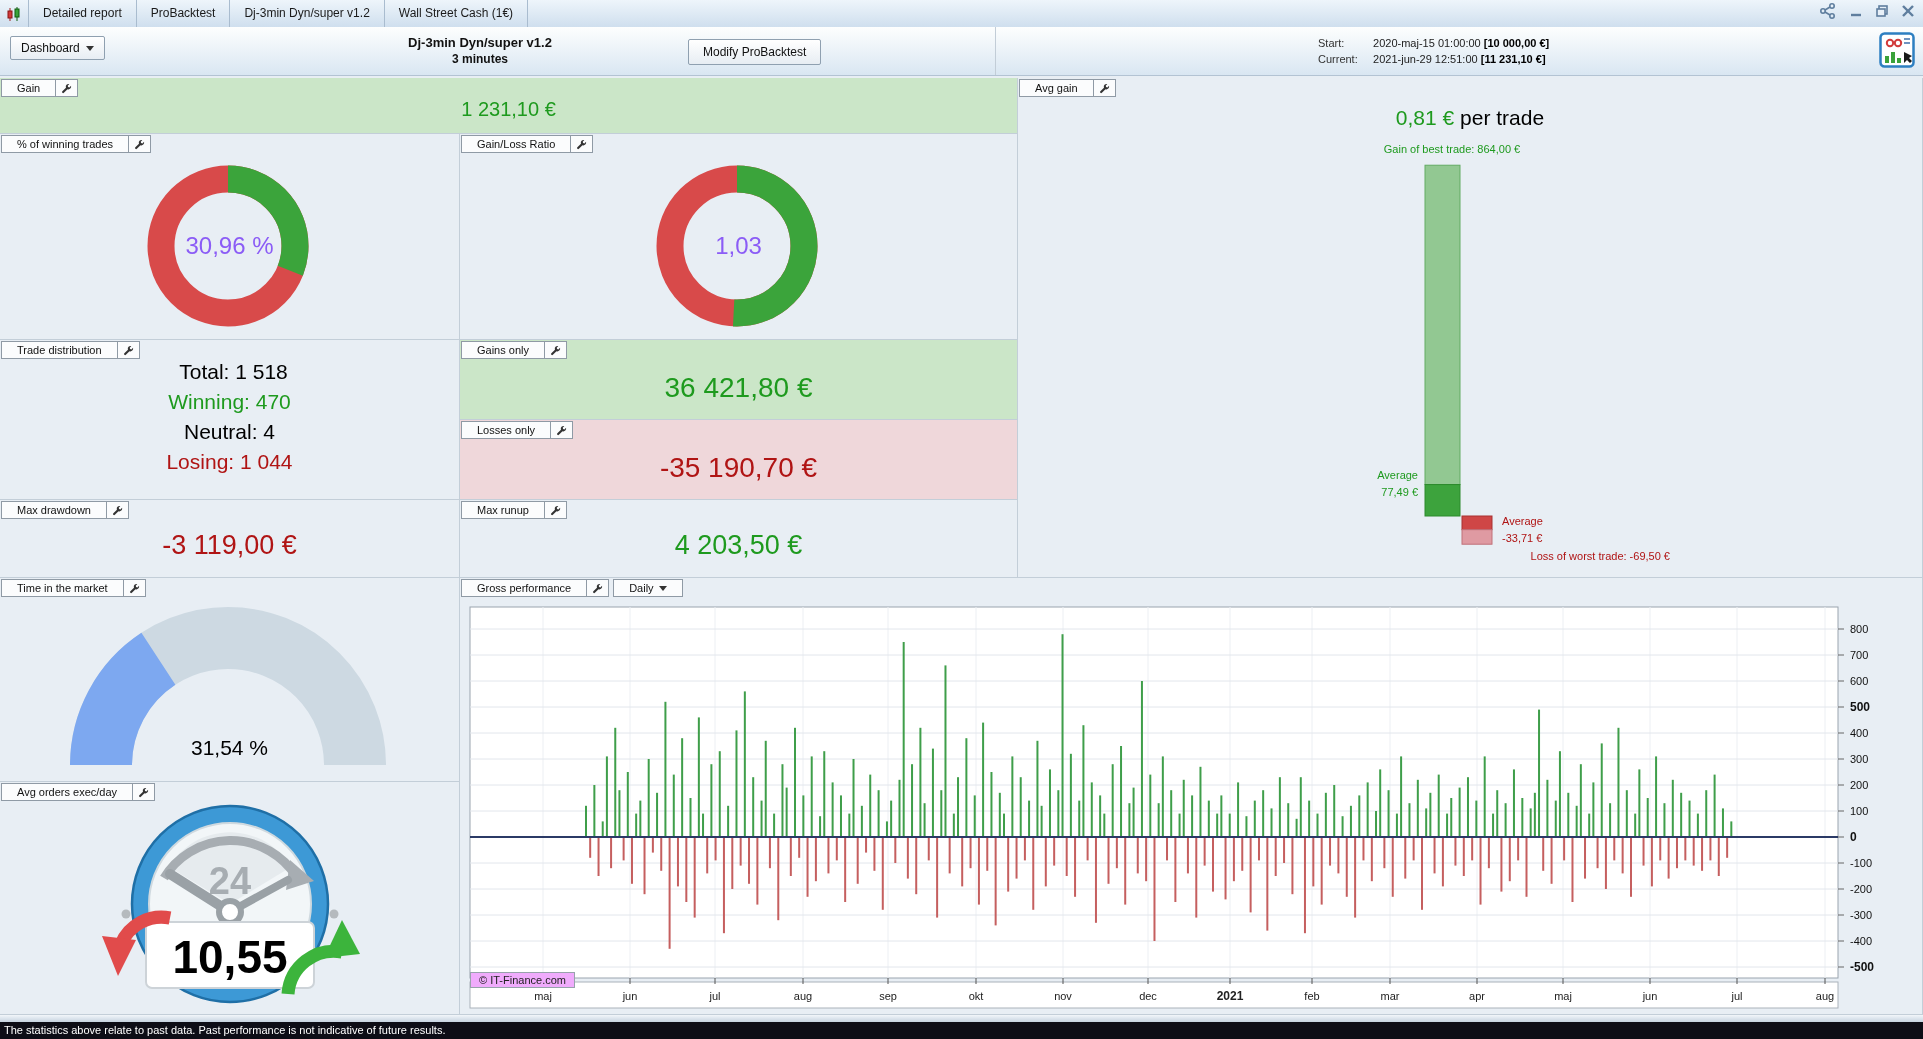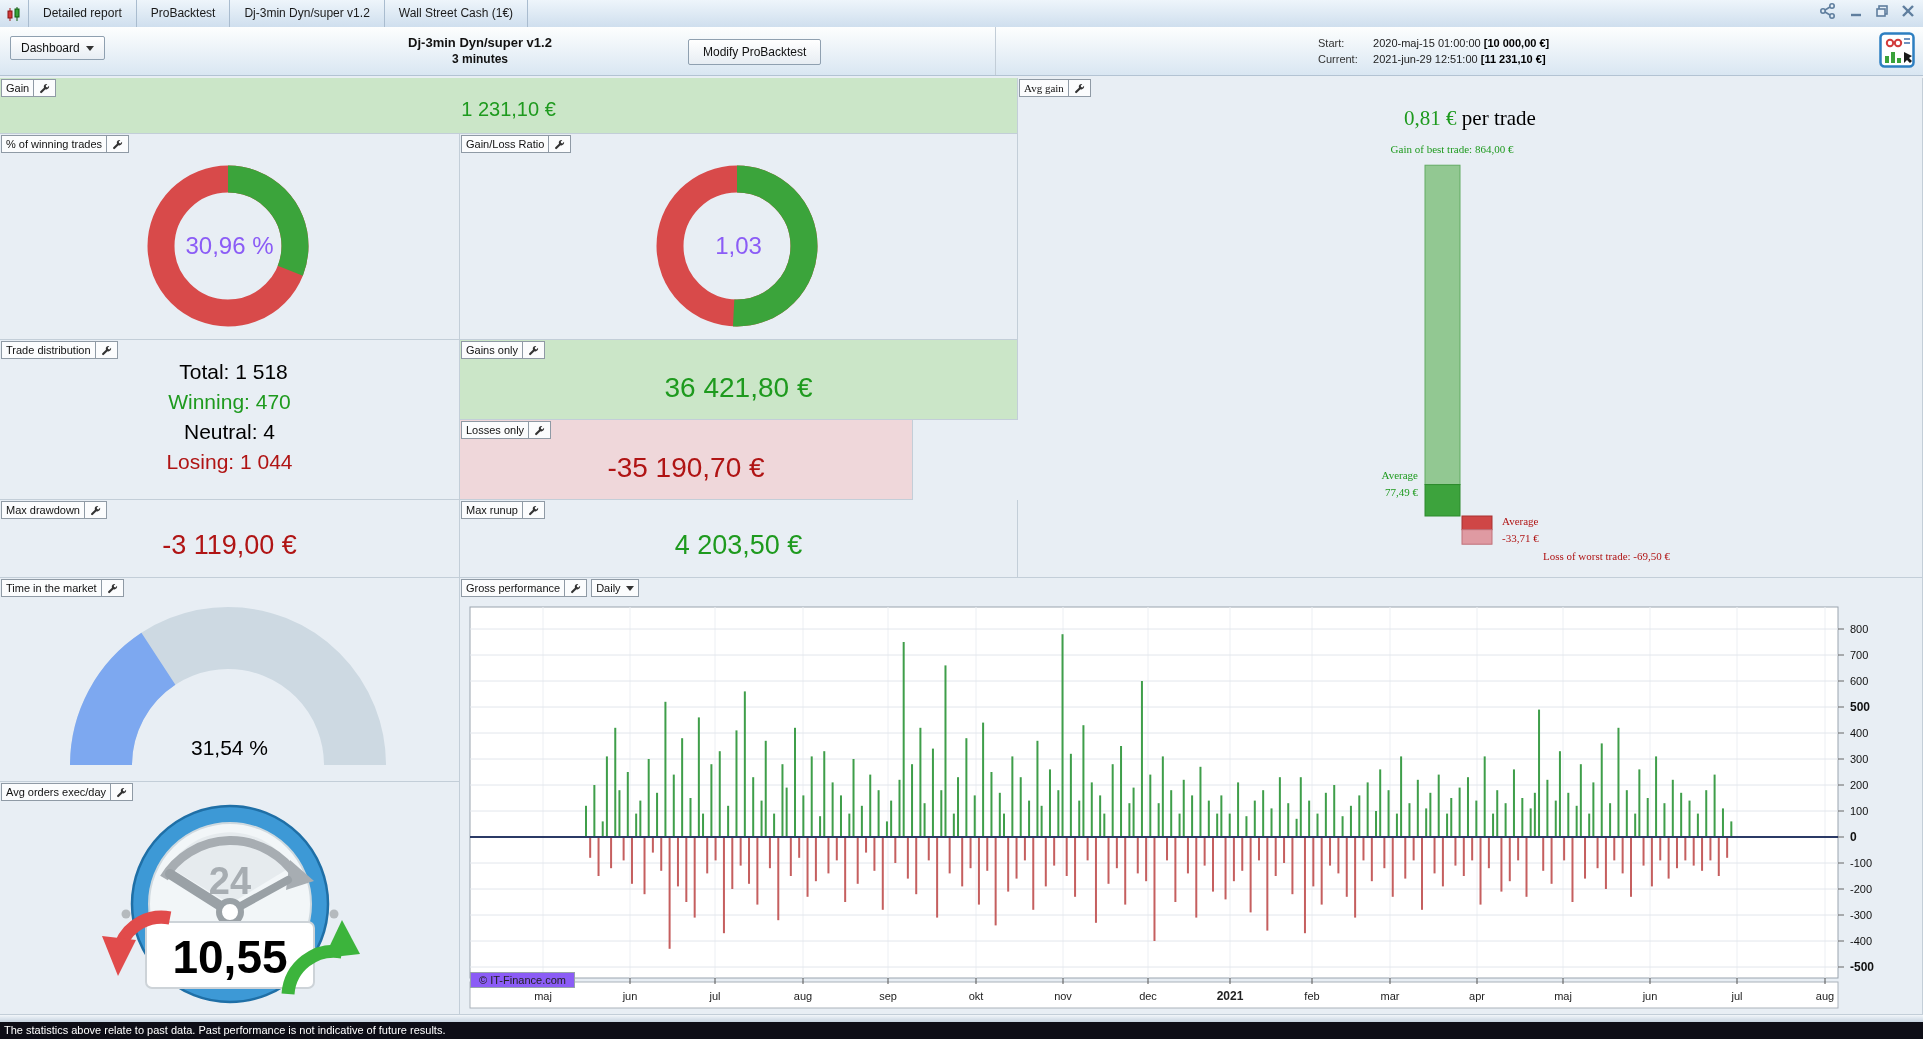--- a/index.html
+++ b/index.html
@@ -28,34 +28,34 @@
   #modify-btn{position:absolute;left:688px;top:12px;padding:5px 14px;font-size:12px;}
   #startblock{position:absolute;left:1318px;top:8px;font-size:11px;line-height:16px;color:#222;}
   .sb-label{display:inline-block;width:52px;color:#333;}
   .sb-bold{font-weight:bold;color:#000;}
   #appicon{position:absolute;right:8px;top:5px;}
   
   .panel{position:absolute;background:#e8eef4;border-right:1px solid #c3ced8;border-bottom:1px solid #c3ced8;box-sizing:border-box;}
   .green-bg{background:#cbe6c8;}
   .pink-bg{background:#efd7da;}
   .label-box{position:absolute;top:1px;left:1px;display:flex;z-index:6;}
-  .lb{background:#fbfcfd;border:1px solid #8f9aa5;font-size:11px;padding:2px 4px;color:#111;white-space:nowrap;display:flex;align-items:center;gap:5px;}
+  .lb{background:#fbfcfd;border:1px solid #8f9aa5;font-size:11px;padding:2px 15px;color:#111;white-space:nowrap;display:flex;align-items:center;gap:5px;}
   .lb + .lb{margin-left:-1px;}
   .lb.wrench-btn{padding:2px 5px;}
   .big-value{position:absolute;left:0;right:0;text-align:center;font-weight:normal;}
   .c-green{color:#1e9a1e;}
   .c-red{color:#b01414;}
   .c-black{color:#000;}
   .donut-text{position:absolute;left:0;right:0;text-align:center;font-size:24px;color:#8b5cf6;}
   .trade-row{position:absolute;left:0;right:0;text-align:center;font-size:21px;}
   .small-lbl{position:absolute;font-size:11px;line-height:15px;}
   #footer-strip{position:absolute;left:0;top:1015px;width:1923px;height:7px;background:linear-gradient(#f2f6fa,#c6d3e0);}
   #footer-bar{position:absolute;left:0;top:1022px;width:1923px;height:18px;background:#0d0d16;color:#fff;font-size:11px;line-height:17px;padding-left:4px;box-sizing:border-box;}
   .absdiv{position:absolute;}
-  #gp-copyright{position:absolute;left:10px;top:394px;background:#8b5cf6;border:1px solid #98a2ac;font-size:11px;padding:1px 8px;color:#222;z-index:5;}
+  #gp-copyright{position:absolute;left:10px;top:394px;background:#f0abfc;border:1px solid #98a2ac;font-size:11px;padding:1px 8px;color:#222;z-index:5;}
   svg{display:block;}
 </style>
 </head>
 <body>
 
 <div id="app">
 
   <div id="tabbar">
     <span id="applogo">
       <svg width="16" height="16" viewBox="0 0 16 16">
@@ -211,21 +211,21 @@
         </span>
       <span class="lb wrench-btn wrench">
           <svg width="11" height="11" viewBox="0 0 16 16">
             <path d="M14.6 4.1a4 4 0 0 1-5.2 4.9L4.2 14.2a1.55 1.55 0 0 1-2.2-2.2l5.2-5.2a4 4 0 0 1 4.9-5.2L9.8 3.9l.5 2 2 .5z" fill="#333"></path>
           </svg>
         </span>
     </div>
     <div class="big-value c-green" style="top:32px;font-size:28px;">36 421,80 €</div>
   </div>
 
-  <div class="panel pink-bg" style="left:460px;top:420px;width:453px;height:80px;">
+  <div class="panel pink-bg" style="left:460px;top:420px;width:558px;height:80px;">
     <div class="label-box">
       <span class="lb">
           <span>Losses only</span>
         </span>
       <span class="lb wrench-btn wrench">
           <svg width="11" height="11" viewBox="0 0 16 16">
             <path d="M14.6 4.1a4 4 0 0 1-5.2 4.9L4.2 14.2a1.55 1.55 0 0 1-2.2-2.2l5.2-5.2a4 4 0 0 1 4.9-5.2L9.8 3.9l.5 2 2 .5z" fill="#333"></path>
           </svg>
         </span>
     </div>
@@ -307,21 +307,21 @@
         <path d="M170 136 A44 44 0 0 0 121 162" fill="none" stroke="#e14b4b" stroke-width="13"></path>
         <polygon points="102,154 136,158 118,194" fill="#e14b4b"></polygon>
       </g>
       <g>
         <path d="M288 212 A46 46 0 0 1 342 170" fill="none" stroke="#3cb43c" stroke-width="13"></path>
         <polygon points="324,176 360,172 342,138" fill="#3cb43c"></polygon>
       </g>
     </svg>
   </div>
 
-  <div class="panel" style="left:1018px;top:78px;width:905px;height:500px;font-family:Liberation Serif, serif;">
+  <div class="panel" style="left:1018px;top:78px;width:905px;height:500px;">
     <div class="label-box">
       <span class="lb">
           <span>Avg gain</span>
         </span>
       <span class="lb wrench-btn wrench">
           <svg width="11" height="11" viewBox="0 0 16 16">
             <path d="M14.6 4.1a4 4 0 0 1-5.2 4.9L4.2 14.2a1.55 1.55 0 0 1-2.2-2.2l5.2-5.2a4 4 0 0 1 4.9-5.2L9.8 3.9l.5 2 2 .5z" fill="#333"></path>
           </svg>
         </span>
     </div>

